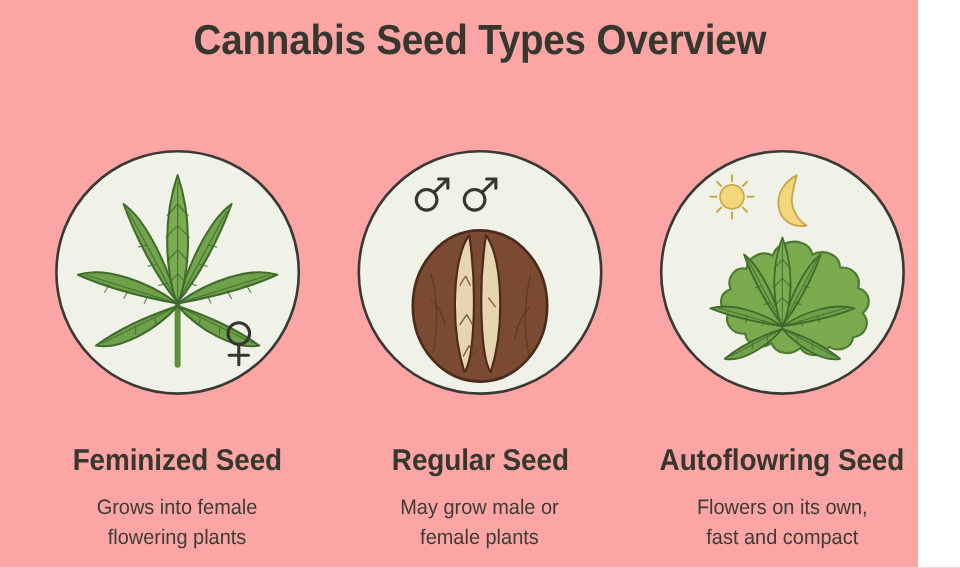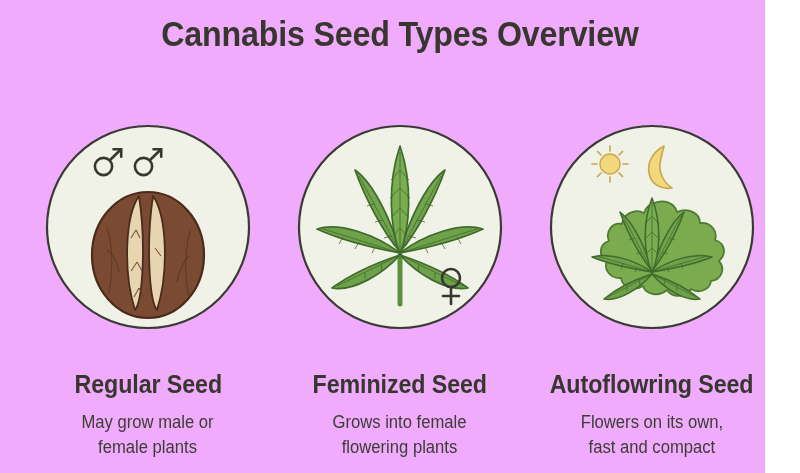--- a/index.html
+++ b/index.html
@@ -9,21 +9,21 @@
   body {
     width: 800px;
     height: 473px;
     overflow: hidden;
     font-family: "Liberation Sans", "DejaVu Sans", sans-serif;
   }
   #infographic {
     position: relative;
     width: 765px;
     height: 473px;
-    background: #f0abfc;
+    background: #fca5a5;
     box-sizing: border-box;
   }
   #title {
     position: absolute;
     top: 14px;
     left: 0;
     width: 800px;
     text-align: center;
     font-size: 35px;
     font-weight: bold;
@@ -82,67 +82,20 @@
   }
 </style>
 </head>
 <body>
 
 <div id="infographic">
 
   <div id="title">Cannabis Seed Types Overview</div>
 
   <div id="columns">
-
-    <div class="column">
-      <div class="circle-wrap">
-        <svg width="210" height="212" viewBox="0 0 210 212">
-          <circle cx="105" cy="105" r="101" fill="#f1f2e7" stroke="#3a3a34" stroke-width="2.2"></circle>
-
-          <g stroke="#37372f" stroke-width="2.6" fill="none" stroke-linecap="round">
-            <circle cx="60.5" cy="44.5" r="8.6"></circle>
-            <line x1="66.8" y1="38.3" x2="77.5" y2="27.8"></line>
-            <polyline points="70.5,27.2 78.2,27.2 78.2,34.8"></polyline>
-          </g>
-
-          <g stroke="#37372f" stroke-width="2.6" fill="none" stroke-linecap="round">
-            <circle cx="100.5" cy="44.5" r="8.6"></circle>
-            <line x1="106.8" y1="38.3" x2="117.5" y2="27.8"></line>
-            <polyline points="110.5,27.2 118.2,27.2 118.2,34.8"></polyline>
-          </g>
-
-          <g>
-            <ellipse cx="105" cy="133" rx="56" ry="63" fill="#7a4a32" stroke="#4b2c1c" stroke-width="2.2"></ellipse>
-
-            <path d="M96 74 C 82 94, 80 150, 92 188 C 100 178, 103 120, 96 74 Z" fill="#e7d4b0" stroke="#4b2c1c" stroke-width="1.8" stroke-linejoin="round"></path>
-
-            <path d="M110 74 C 124 94, 126 150, 114 188 C 106 178, 103 120, 110 74 Z" fill="#e7d4b0" stroke="#4b2c1c" stroke-width="1.8" stroke-linejoin="round"></path>
-
-            <g stroke="#6b4226" stroke-width="1.1" fill="none" opacity="0.85">
-              <path d="M93 108 L 88 116 M93 108 L 97 116"></path>
-              <path d="M94 140 L 88 149 M94 140 L 99 149"></path>
-              <path d="M96 166 L 91 175 M96 166 L 101 175"></path>
-              <path d="M112 126 L 118 134"></path>
-            </g>
-
-            <g stroke="#4b2c1c" stroke-width="1.1" fill="none" opacity="0.55">
-              <path d="M64 106 C 70 124, 70 150, 66 172"></path>
-              <path d="M64 128 C 70 132, 74 140, 76 150"></path>
-              <path d="M147 108 C 142 128, 141 154, 146 174"></path>
-              <path d="M146 134 C 140 140, 136 150, 134 160"></path>
-            </g>
-          </g>
-        </svg>
-      </div>
-      <div class="card-heading">Regular Seed</div>
-      <div class="card-desc">
-        <span class="ln">May grow male or</span>
-        <span class="ln">female plants</span>
-      </div>
-    </div>
 
     <div class="column">
       <div class="circle-wrap">
         <svg width="210" height="212" viewBox="0 0 210 212">
           <circle cx="105" cy="105" r="101" fill="#f1f2e7" stroke="#3a3a34" stroke-width="2.2"></circle>
 
           <g stroke="#3f6b2b" stroke-width="1.7" stroke-linejoin="round">
 
             <line x1="105" y1="133" x2="105" y2="182" stroke="#5d8f3d" stroke-width="5" stroke-linecap="round"></line>
 
@@ -182,20 +135,67 @@
             <circle cx="156" cy="156" r="9"></circle>
             <line x1="156" y1="165" x2="156" y2="182"></line>
             <line x1="148" y1="174" x2="164" y2="174"></line>
           </g>
         </svg>
       </div>
       <div class="card-heading">Feminized Seed</div>
       <div class="card-desc">
         <span class="ln">Grows into female</span>
         <span class="ln">flowering plants</span>
+      </div>
+    </div>
+
+    <div class="column">
+      <div class="circle-wrap">
+        <svg width="210" height="212" viewBox="0 0 210 212">
+          <circle cx="105" cy="105" r="101" fill="#f1f2e7" stroke="#3a3a34" stroke-width="2.2"></circle>
+
+          <g stroke="#37372f" stroke-width="2.6" fill="none" stroke-linecap="round">
+            <circle cx="60.5" cy="44.5" r="8.6"></circle>
+            <line x1="66.8" y1="38.3" x2="77.5" y2="27.8"></line>
+            <polyline points="70.5,27.2 78.2,27.2 78.2,34.8"></polyline>
+          </g>
+
+          <g stroke="#37372f" stroke-width="2.6" fill="none" stroke-linecap="round">
+            <circle cx="100.5" cy="44.5" r="8.6"></circle>
+            <line x1="106.8" y1="38.3" x2="117.5" y2="27.8"></line>
+            <polyline points="110.5,27.2 118.2,27.2 118.2,34.8"></polyline>
+          </g>
+
+          <g>
+            <ellipse cx="105" cy="133" rx="56" ry="63" fill="#7a4a32" stroke="#4b2c1c" stroke-width="2.2"></ellipse>
+
+            <path d="M96 74 C 82 94, 80 150, 92 188 C 100 178, 103 120, 96 74 Z" fill="#e7d4b0" stroke="#4b2c1c" stroke-width="1.8" stroke-linejoin="round"></path>
+
+            <path d="M110 74 C 124 94, 126 150, 114 188 C 106 178, 103 120, 110 74 Z" fill="#e7d4b0" stroke="#4b2c1c" stroke-width="1.8" stroke-linejoin="round"></path>
+
+            <g stroke="#6b4226" stroke-width="1.1" fill="none" opacity="0.85">
+              <path d="M93 108 L 88 116 M93 108 L 97 116"></path>
+              <path d="M94 140 L 88 149 M94 140 L 99 149"></path>
+              <path d="M96 166 L 91 175 M96 166 L 101 175"></path>
+              <path d="M112 126 L 118 134"></path>
+            </g>
+
+            <g stroke="#4b2c1c" stroke-width="1.1" fill="none" opacity="0.55">
+              <path d="M64 106 C 70 124, 70 150, 66 172"></path>
+              <path d="M64 128 C 70 132, 74 140, 76 150"></path>
+              <path d="M147 108 C 142 128, 141 154, 146 174"></path>
+              <path d="M146 134 C 140 140, 136 150, 134 160"></path>
+            </g>
+          </g>
+        </svg>
+      </div>
+      <div class="card-heading">Regular Seed</div>
+      <div class="card-desc">
+        <span class="ln">May grow male or</span>
+        <span class="ln">female plants</span>
       </div>
     </div>
 
     <div class="column">
       <div class="circle-wrap">
         <svg width="210" height="212" viewBox="0 0 210 212">
           <circle cx="105" cy="105" r="101" fill="#f1f2e7" stroke="#3a3a34" stroke-width="2.2"></circle>
 
           <g>
             <circle cx="63" cy="42" r="10" fill="#f3d77c" stroke="#c9a martin" stroke-width="0"></circle>

